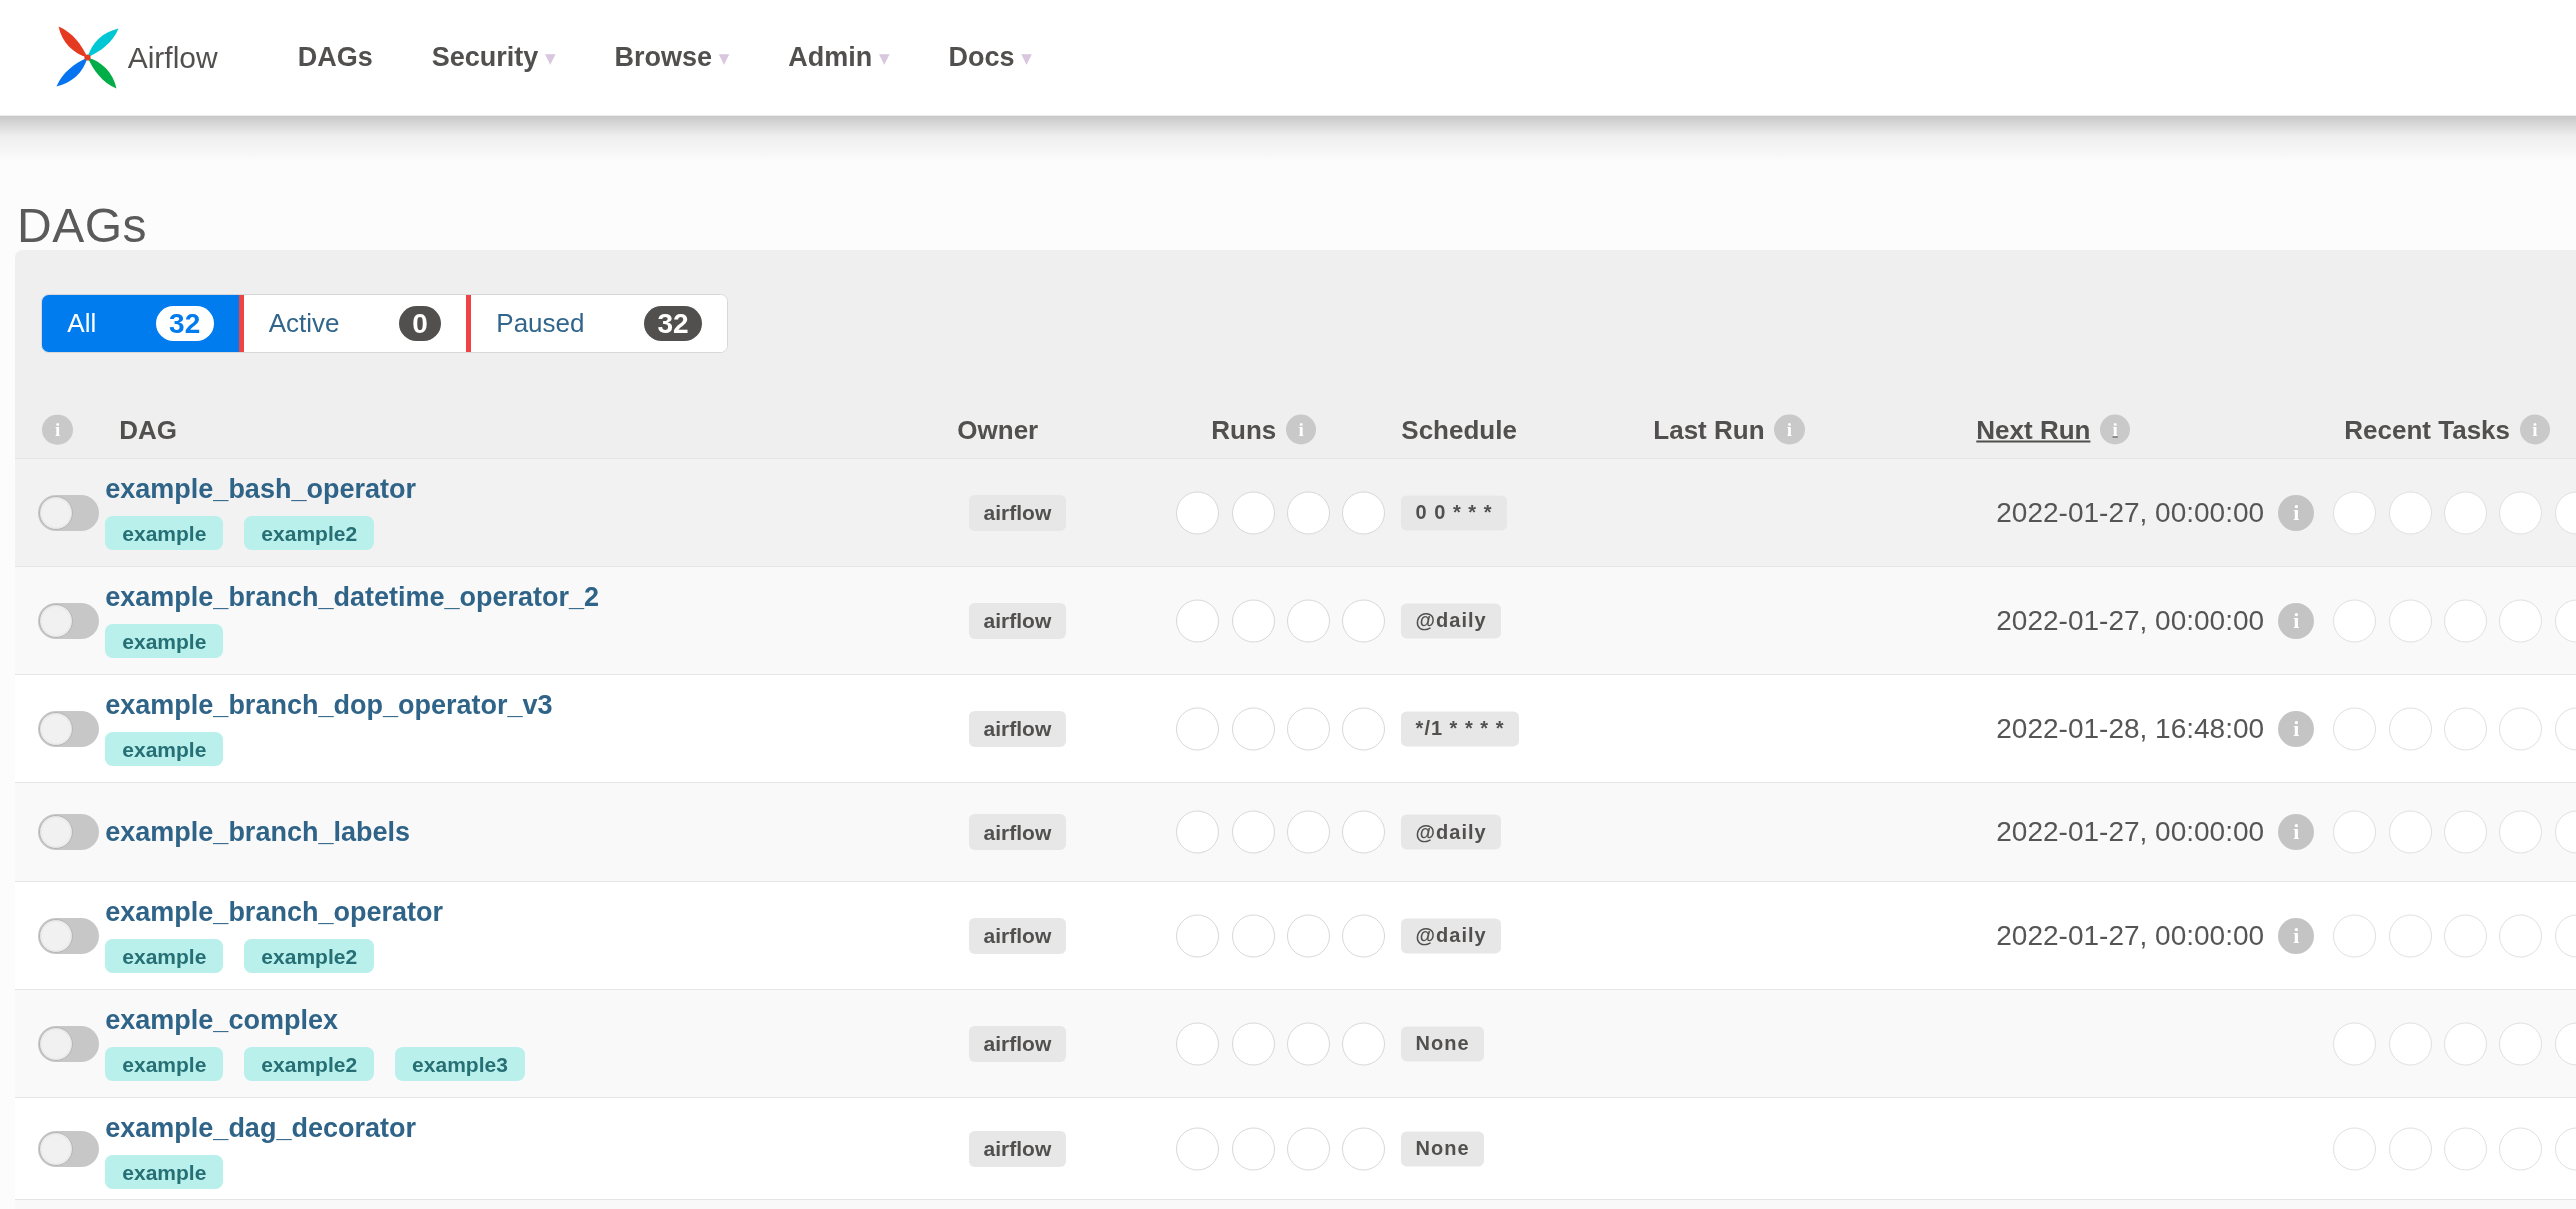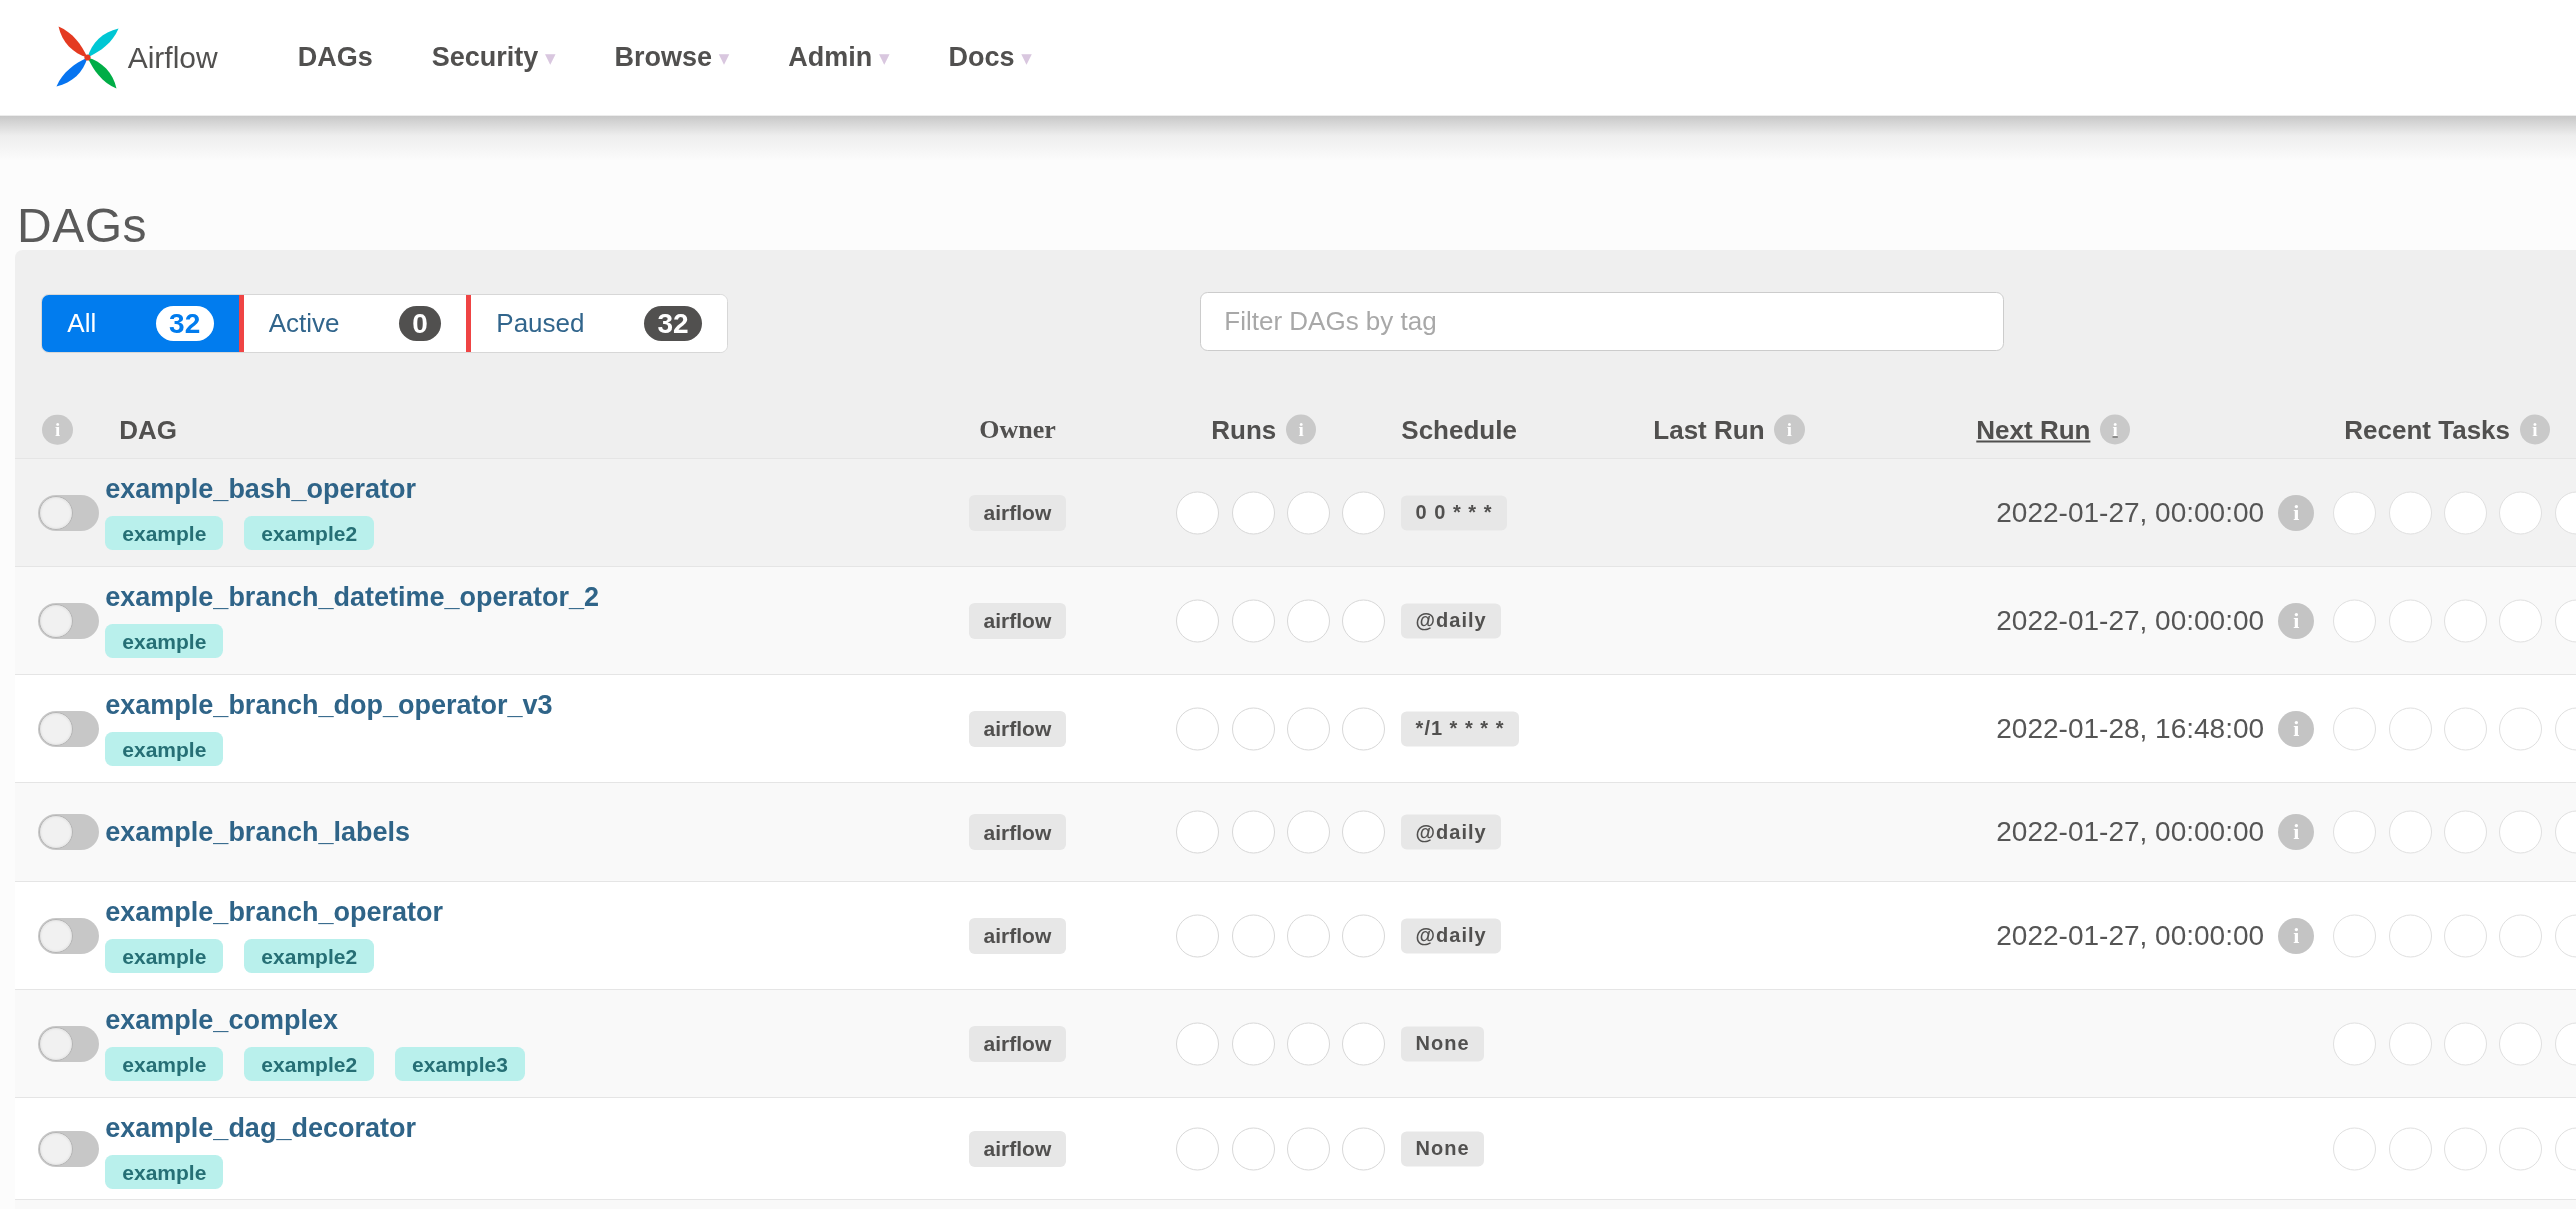--- a/index.html
+++ b/index.html
@@ -179,31 +179,30 @@
         </div>
         <div class="tab">
           <span>Active</span>
           <span class="count">0</span>
         </div>
         <div class="tab">
           <span>Paused</span>
           <span class="count">32</span>
         </div>
       </div>
-    <input class="tag-filter" type="text" value="" placeholder="Filter DAGs by tag" style="">
   </div>
 
   <div class="table-header" id="table-header">
       <div class="th" style="left: 27px;">
         <span class="info-icon lead">i</span>
       </div>
       <div class="th" style="left: 104px;">
         <span>DAG</span>
       </div>
-      <div class="th" style="left: 964px; font-family: Liberation Serif, serif;">
+      <div class="th" style="left: 942px;">
         <span>Owner</span>
       </div>
       <div class="th" style="left: 1196px;">
         <span>Runs</span>
         <span class="info-icon">i</span>
       </div>
       <div class="th" style="left: 1386px;">
         <span>Schedule</span>
       </div>
       <div class="th" style="left: 1638px;">

